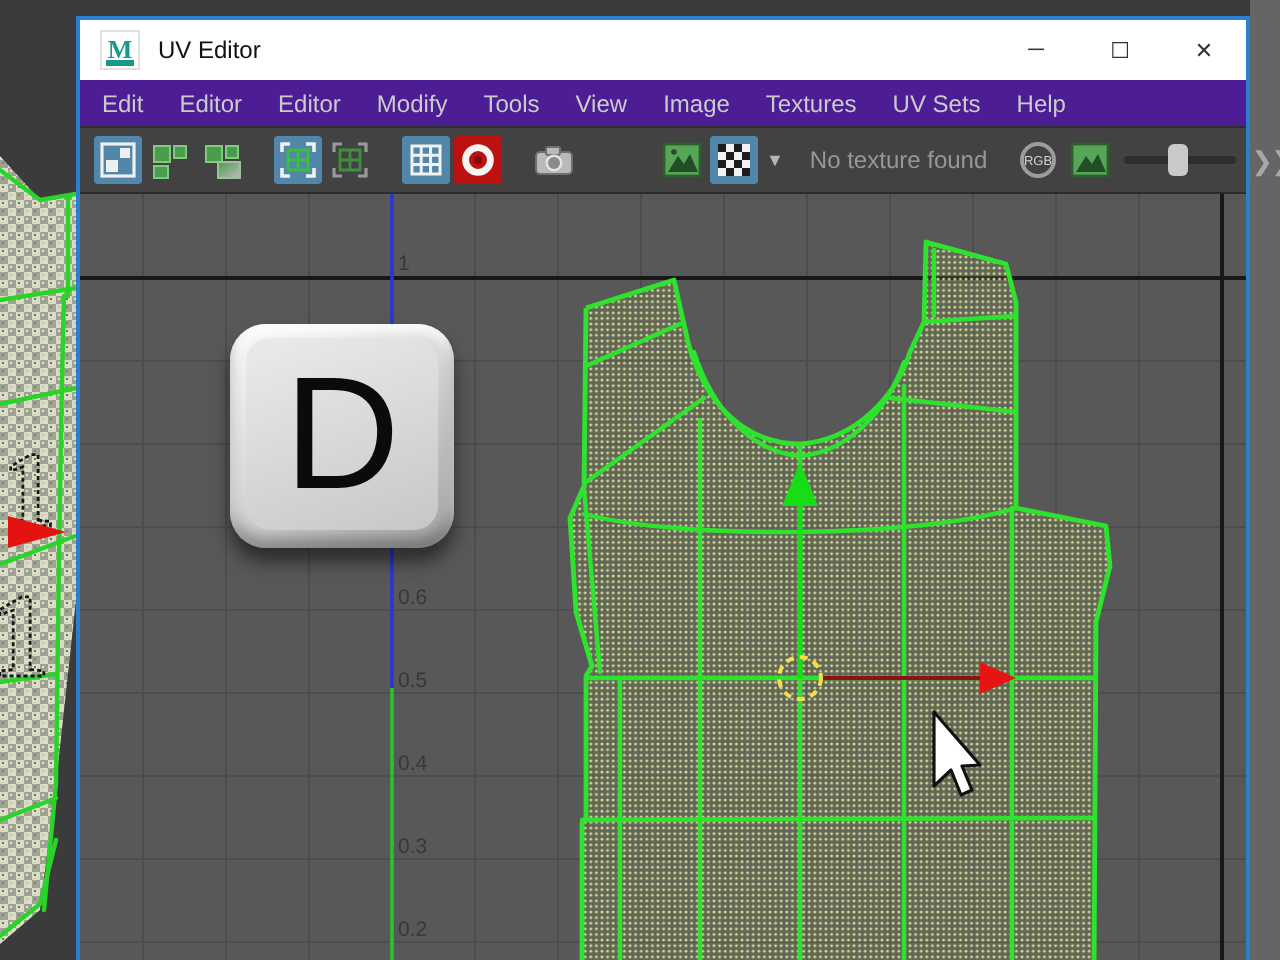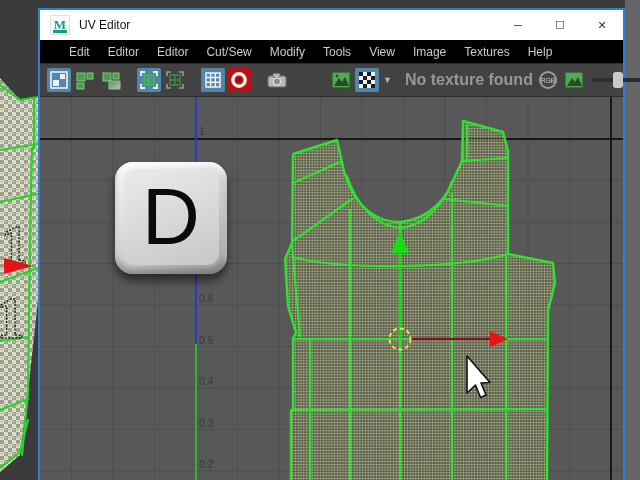--- a/index.html
+++ b/index.html
@@ -14,32 +14,32 @@
              border:2px solid #2a7fd4;background:#434343;display:flex;flex-direction:column;}
   .titlebar{height:30px;background:#ffffff;display:flex;align-items:center;flex:0 0 30px;}
   .app-icon{width:18px;height:18px;margin-left:10px;position:relative;background:#fff;border:1px solid #e0e0e0;
             display:flex;align-items:center;justify-content:center;
             font:bold 13px "Liberation Serif", serif;color:#16998d;}
   .app-icon::after{content:"";position:absolute;left:2px;right:2px;bottom:1px;height:3px;background:#16998d;}
   .title-text{margin-left:9px;font-size:12px;color:#111;}
   .win-btns{margin-left:auto;display:flex;height:100%;}
   .win-btn{width:42px;height:100%;display:flex;align-items:center;justify-content:center;
            font-size:11px;color:#333;cursor:default;}
-  .menubar{height:23px;background:#000000;border-bottom:1px solid #2e2e2e;display:flex;align-items:center;
-           padding-left:20px;flex:0 0 23px;}
+  .menubar{height:23px;background:#4c1d95;border-bottom:1px solid #2e2e2e;display:flex;align-items:center;
+           padding-left:2px;flex:0 0 23px;}
   .menu-item{padding:3px 9px;font-size:12px;color:#cbcbcb;}
   .toolbar{height:32px;background:#424242;border-bottom:1px solid #2c2c2c;display:flex;align-items:center;
            flex:0 0 32px;padding-left:6px;}
   .tbtn{width:24px;height:24px;margin:0 1px;border-radius:2px;display:flex;align-items:center;justify-content:center;flex:0 0 24px;}
   .tbtn.active{background:#5286ab;}
   .tbtn.red{background:#bb1111;}
   .tb-gap{width:12px;flex:0 0 12px;}
   .tb-gap-big{width:38px;flex:0 0 38px;}
   .caret{color:#b5b5b5;font-size:9px;margin:0 3px;}
-  .status-text{color:#979797;font-size:16px;margin-left:10px;width:118px;white-space:nowrap;font-weight:bold;}
+  .status-text{color:#979797;font-size:12px;margin-left:10px;width:118px;white-space:nowrap;}
   .slider{position:relative;width:56px;height:24px;margin-left:4px;flex:0 0 56px;}
   .slider-track{position:absolute;left:0;right:0;top:10px;height:4px;background:#2d2d2d;border-radius:2px;}
   .slider-handle{position:absolute;left:22px;top:4px;width:10px;height:16px;background:#c9c9c9;border-radius:3px;}
   .chevrons{color:#a8a8a8;font-size:13px;letter-spacing:-1px;margin-left:8px;}
   .viewport{flex:1 1 auto;background:#585858;position:relative;overflow:hidden;}
   
   .dkey{position:absolute;left:115px;top:162px;width:112px;height:112px;border-radius:18px;
         background:linear-gradient(145deg,#fbfbfb 0%,#d9d9d9 45%,#a2a2a2 100%);
         box-shadow:0 7px 9px rgba(0,0,0,.5), inset 0 -5px 7px rgba(0,0,0,.30), inset 0 4px 6px rgba(255,255,255,.95);}
   .dkey-face{position:absolute;left:8px;top:7px;right:8px;bottom:9px;border-radius:12px;
@@ -92,26 +92,26 @@
       <div class="win-btn">─</div>
       <div class="win-btn">☐</div>
       <div class="win-btn">✕</div>
     </div>
   </div>
 
   <div class="menubar">
     <span class="menu-item">Edit</span>
     <span class="menu-item">Editor</span>
     <span class="menu-item">Editor</span>
-    <span class="menu-item">Cut/Sew</span>
     <span class="menu-item">Modify</span>
     <span class="menu-item">Tools</span>
     <span class="menu-item">View</span>
     <span class="menu-item">Image</span>
     <span class="menu-item">Textures</span>
+    <span class="menu-item">UV Sets</span>
     <span class="menu-item">Help</span>
   </div>
 
   <div class="toolbar">
     <div class="tbtn active">
       <svg width="20" height="20" viewBox="0 0 20 20">
         <rect x="2" y="2" width="16" height="16" fill="none" stroke="#f0f0f0" stroke-width="1.6"></rect>
         <rect x="4" y="10" width="6" height="6" fill="#f0f0f0"></rect>
         <rect x="11" y="4" width="5" height="5" fill="#f0f0f0"></rect>
       </svg>

